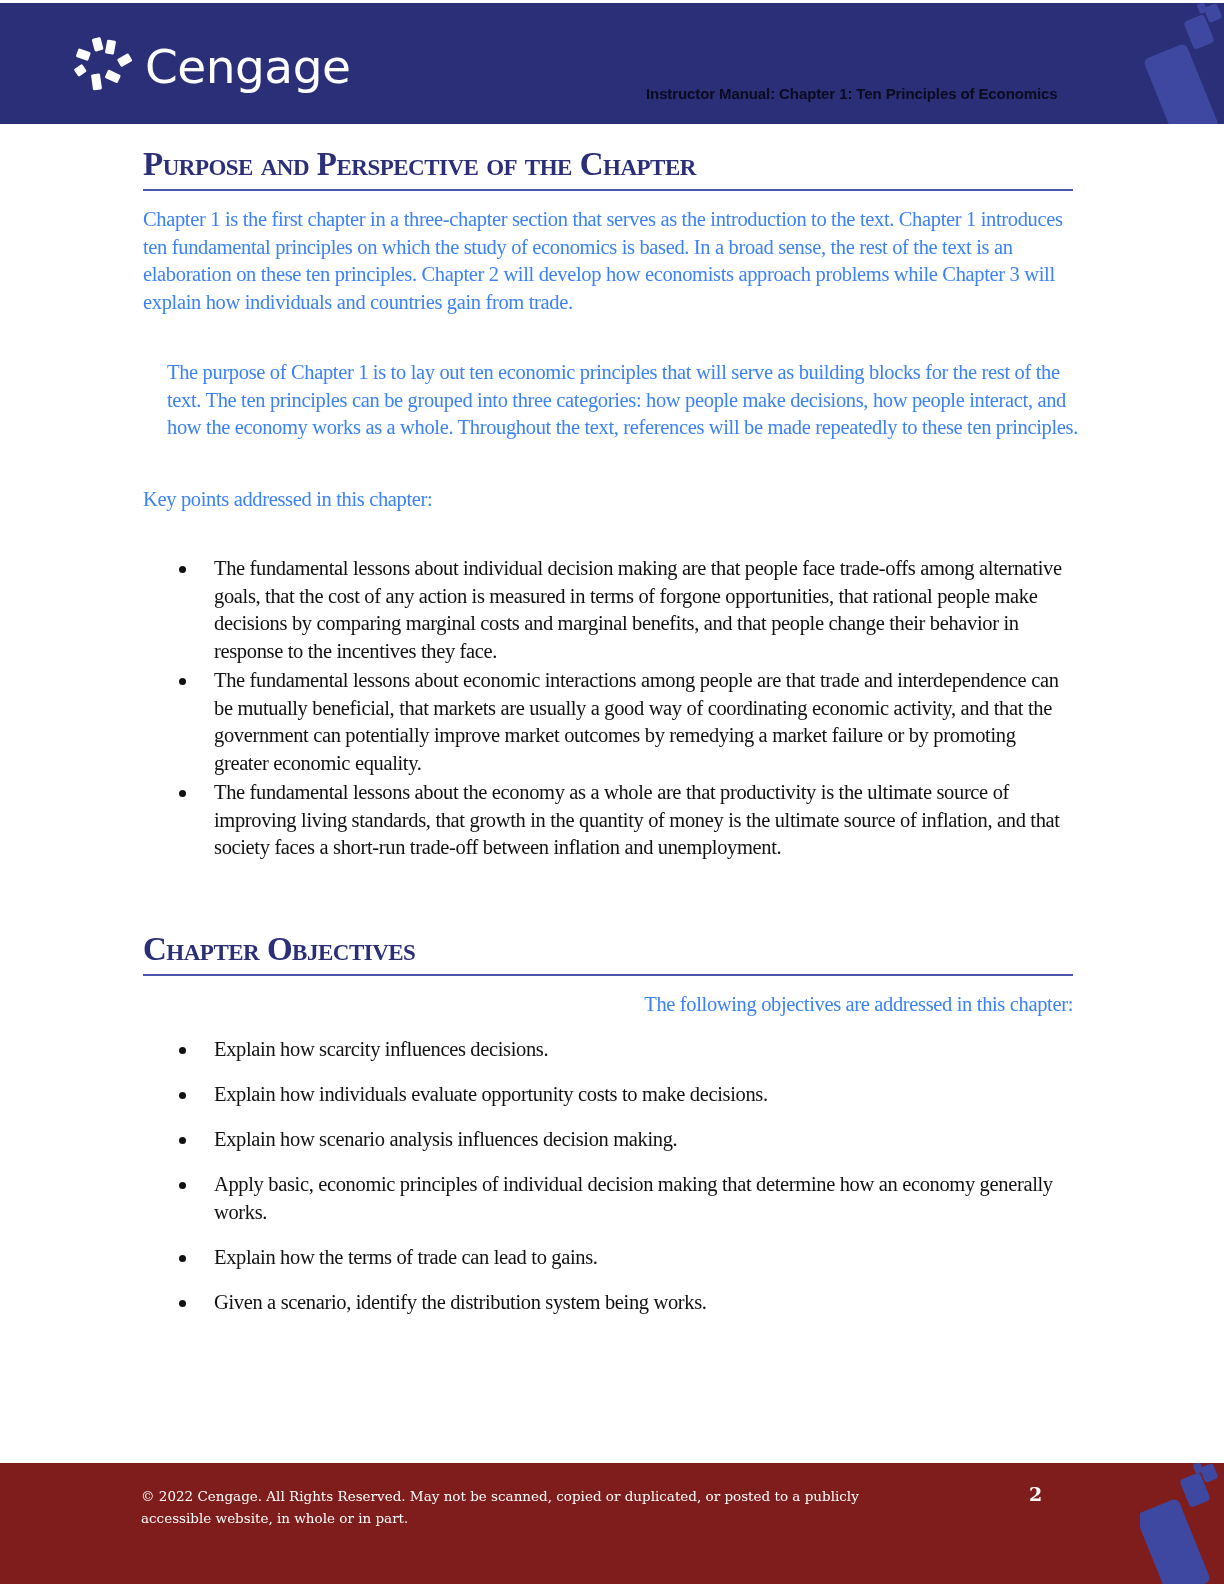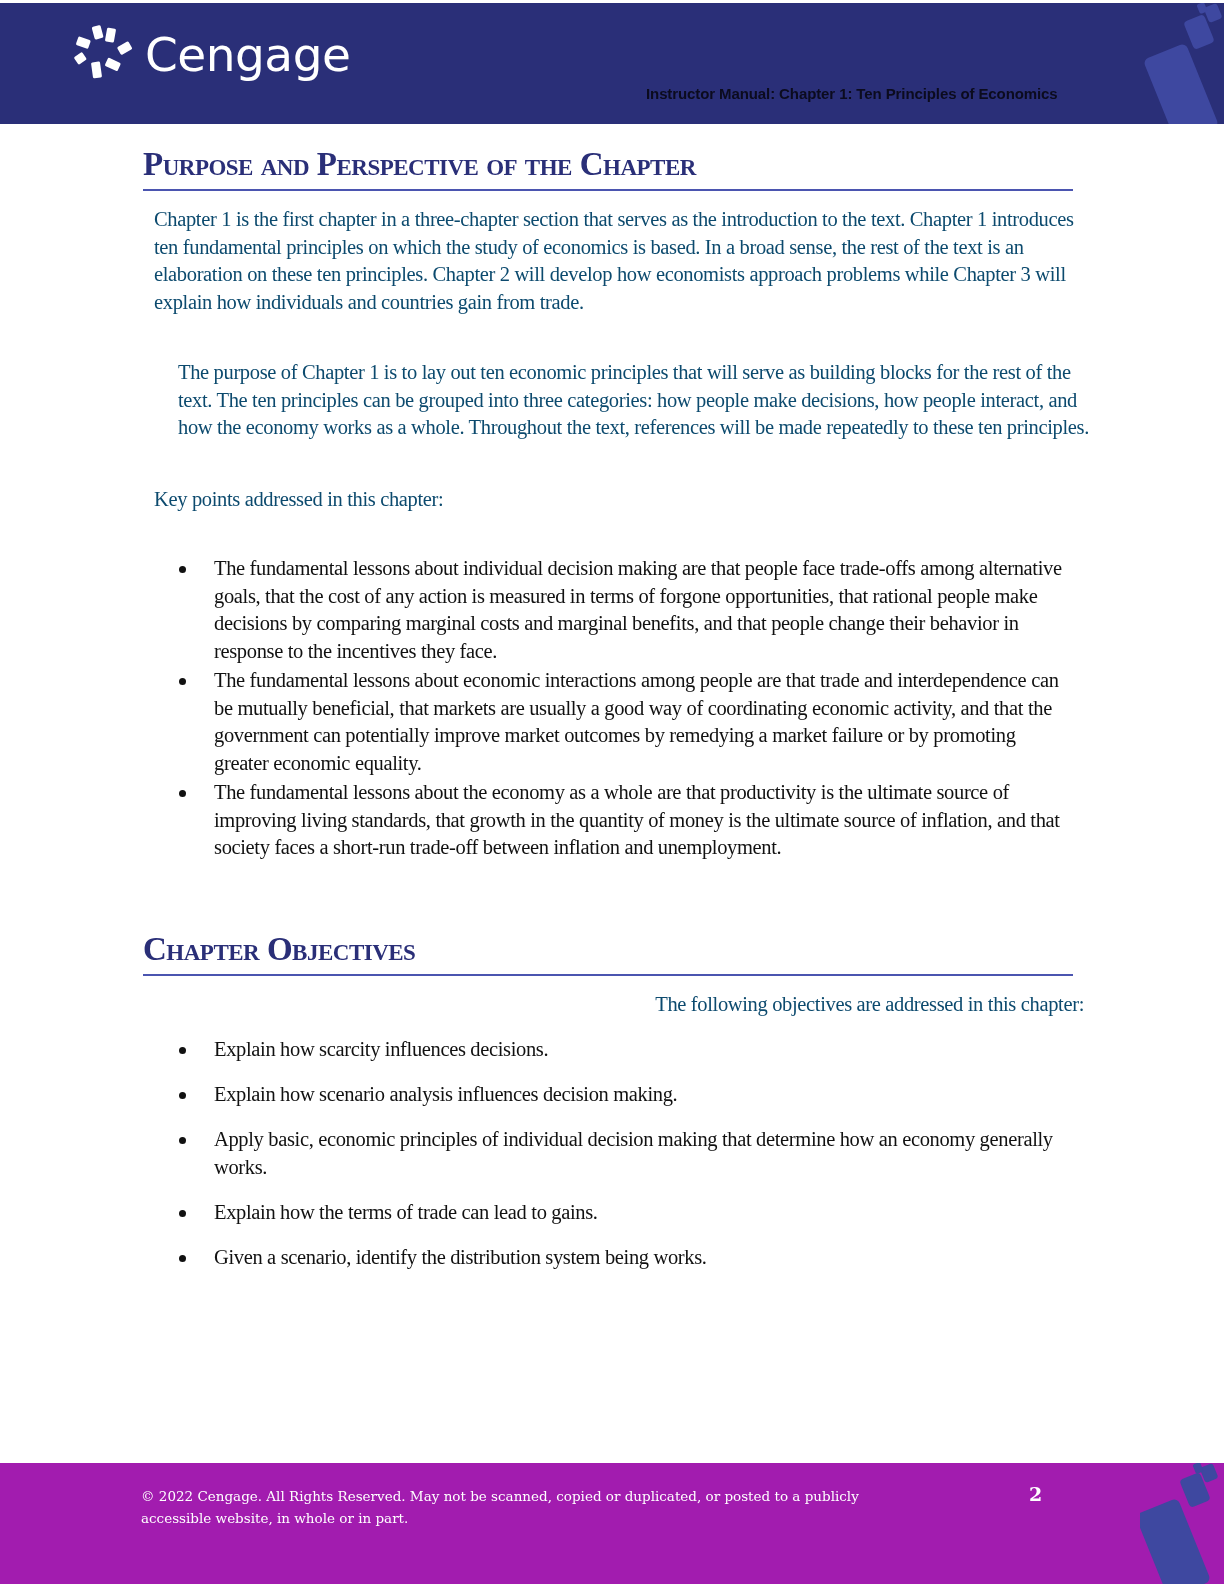--- a/index.html
+++ b/index.html
@@ -3,58 +3,58 @@
   <meta charset="utf-8">
   <style>
     * { box-sizing: border-box; margin: 0; padding: 0; }
     html, body { width: 1224px; height: 1584px; background: #ffffff; }
     body { position: relative; overflow: hidden; font-family: "Liberation Serif", "DejaVu Serif", serif; color: #111; }
 
     .header {
       position: absolute; left: 0; top: 3px; width: 1224px; height: 121px;
       background: #2a2f78; overflow: hidden;
     }
-    .logo { position: absolute; left: 73px; top: 21px; height: 60px; display: flex; align-items: center; text-align: center; }
+    .logo { position: absolute; left: 73px; top: 33px; height: 60px; display: flex; align-items: center; text-align: center; }
     .logo-mark { width: 62px; height: 60px; position: relative; }
     .logo-text {
       font-family: "DejaVu Sans", "Liberation Sans", sans-serif; color: #fff;
       font-size: 47px; font-weight: normal; letter-spacing: -0.5px; margin-left: 10px; line-height: 1;
     }
     .running-head {
       position: absolute; left: 646px; top: 82px;
       font-family: Liberation Sans, sans-serif; font-weight: bold;
       font-size: 15px; color: #0b0b1e; letter-spacing: -0.1px; white-space: nowrap;
     }
     .deco { position: absolute; }
 
     .section-heading {
       position: absolute; left: 143px; width: 930px;
       color: #2a2f78; font-weight: bold; font-variant: small-caps;
       font-size: 33px; letter-spacing: -0.5px; line-height: 1;
       border-bottom: 2px solid #4b55b0; padding-bottom: 8px;
     }
     .para {
-      position: absolute; left: 154px; width: 930px;
-      font-size: 20.5px; line-height: 27.5px; color: #0c4a6e;
+      position: absolute; left: 143px; width: 930px;
+      font-size: 20.5px; line-height: 27.5px; color: #3b82f6;
       letter-spacing: -0.35px;
     }
     .bullets { position: absolute; left: 143px; width: 930px; list-style: none; }
     .bullets li {
       position: relative; padding-left: 71px;
       font-size: 20.5px; line-height: 27.5px; color: #111; letter-spacing: -0.35px;
     }
     .bullets li .dot {
       position: absolute; left: 36px; top: 11px; width: 7px; height: 7px; border-radius: 50%; background: #111;
     }
     .bullets.key li { margin-bottom: 2px; }
     .bullets.obj li { margin-bottom: 17.5px; }
 
     .footer {
       position: absolute; left: 0; top: 1463px; width: 1224px; height: 121px;
-      background: #a21caf; overflow: hidden;
+      background: #7f1d1d; overflow: hidden;
     }
     .copyright {
       position: absolute; left: 141px; top: 22px; width: 720px;
       font-family: "DejaVu Serif", serif; font-size: 13.5px; line-height: 22px; color: #fff;
     }
     .page-number {
       position: absolute; left: 1029px; top: 20px;
       font-family: "DejaVu Serif", serif; font-weight: bold; font-size: 19px; color: #fff;
     }
   </style>
@@ -98,20 +98,21 @@
   <li><span class="dot"></span><span>The fundamental lessons about economic interactions among people are that trade and interdependence can be mutually beneficial, that markets are usually a good way of coordinating economic activity, and that the government can potentially improve market outcomes by remedying a market failure or by promoting greater economic equality.</span></li>
   <li><span class="dot"></span><span>The fundamental lessons about the economy as a whole are that productivity is the ultimate source of improving living standards, that growth in the quantity of money is the ultimate source of inflation, and that society faces a short-run trade-off between inflation and unemployment.</span></li>
 </ul>
 
 <h2 class="section-heading" style="top:933px;">Chapter Objectives</h2>
 
 <p class="para" style="top:991px;text-align:right;">The following objectives are addressed in this chapter:</p>
 
 <ul class="bullets obj" style="top:1036px;">
   <li><span class="dot"></span><span>Explain how scarcity influences decisions.</span></li>
+  <li><span class="dot"></span><span>Explain how individuals evaluate opportunity costs to make decisions.</span></li>
   <li><span class="dot"></span><span>Explain how scenario analysis influences decision making.</span></li>
   <li><span class="dot"></span><span>Apply basic, economic principles of individual decision making that determine how an economy generally works.</span></li>
   <li><span class="dot"></span><span>Explain how the terms of trade can lead to gains.</span></li>
   <li><span class="dot"></span><span>Given a scenario, identify the distribution system being works.</span></li>
 </ul>
 
 <div class="footer">
   <div class="copyright">© 2022 Cengage. All Rights Reserved. May not be scanned, copied or duplicated, or posted to a publicly accessible website, in whole or in part.</div>
   <div class="page-number">2</div>
   <svg class="deco" style="left:1140px; top:0; width:84px; height:121px;" viewBox="0 0 84 121">

